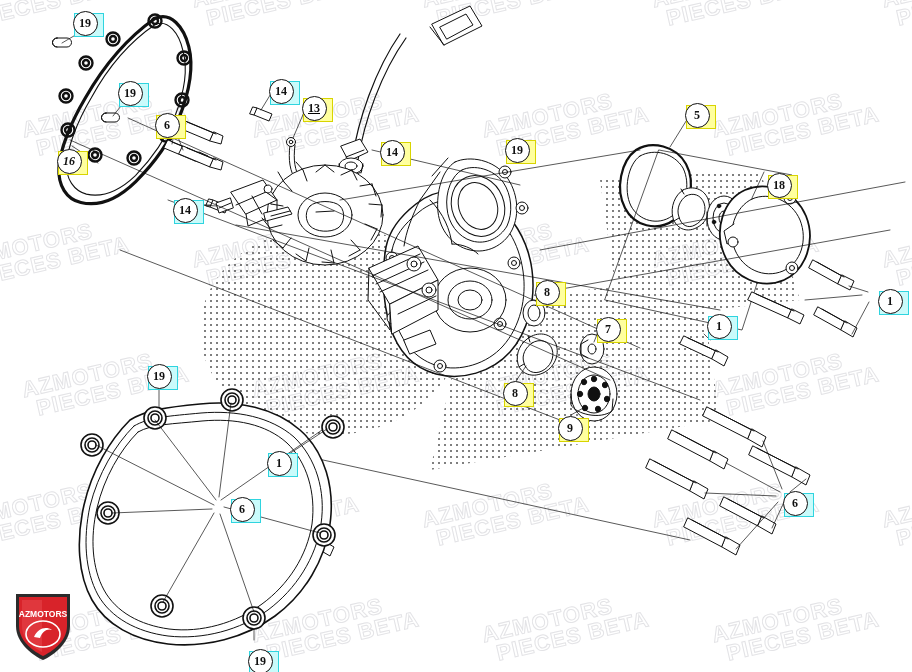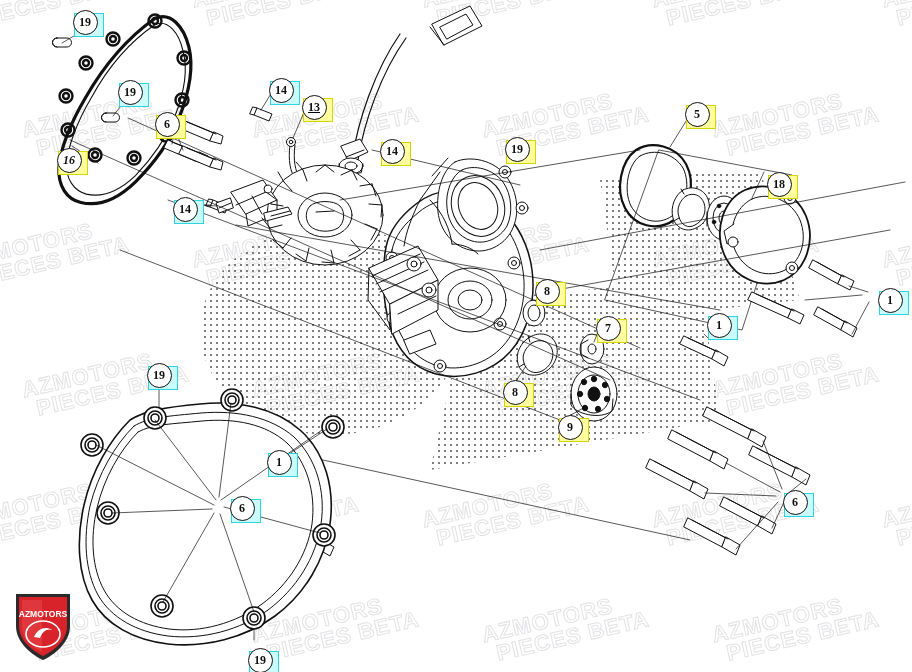--- a/index.html
+++ b/index.html
@@ -14,21 +14,21 @@
       font-size:22px;line-height:21px;letter-spacing:1px;white-space:nowrap;}
   .wm i{display:block;font-style:normal;}
   .wm i+i{margin-left:10px;}
 
   
   .art{position:absolute;inset:0;z-index:4;}
   .art svg{position:absolute;left:0;top:0;}
 
   
   .callout{position:absolute;z-index:9;width:34px;height:26px;
-           display:flex;align-items:flex-start;justify-content:center;}
+           display:flex;align-items:center;justify-content:center;}
   .callout .box{position:absolute;left:6px;top:3px;width:28px;height:22px;}
   .callout.y .box{background:#ffff9e;border:1px solid #d8d400;}
   .callout.c .box{background:#c9fbfb;border:1px solid #2fd4df;}
   .callout .circ{position:relative;z-index:2;width:23px;height:23px;border-radius:50%;
        background:#fff;border:1.4px solid #111;display:flex;align-items:center;
        justify-content:center;font-size:12px;font-weight:700;color:#111;
        font-family:"Liberation Serif",serif;}
 
   
   .logo{position:absolute;left:12px;top:590px;width:62px;height:72px;z-index:10;}

